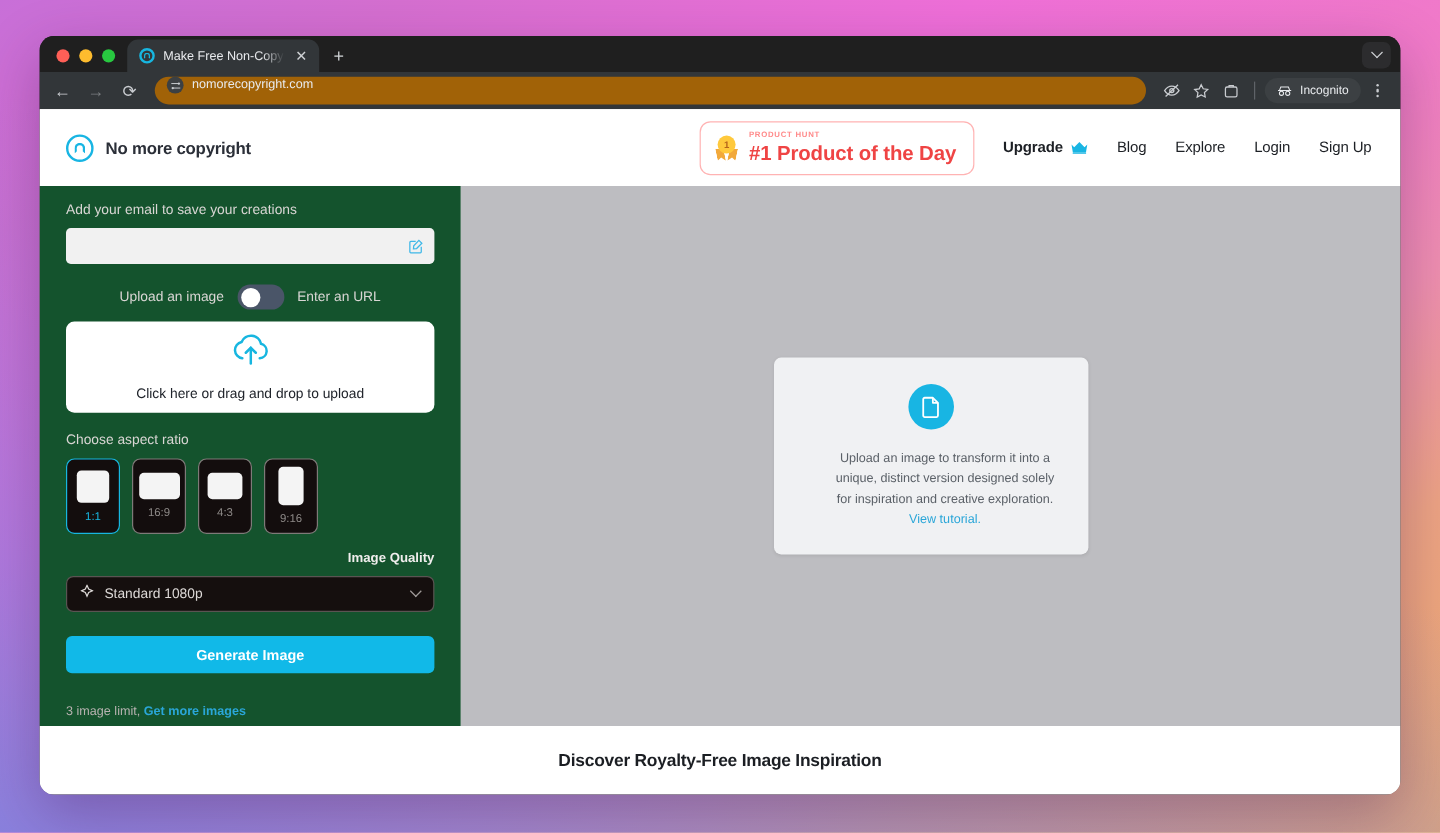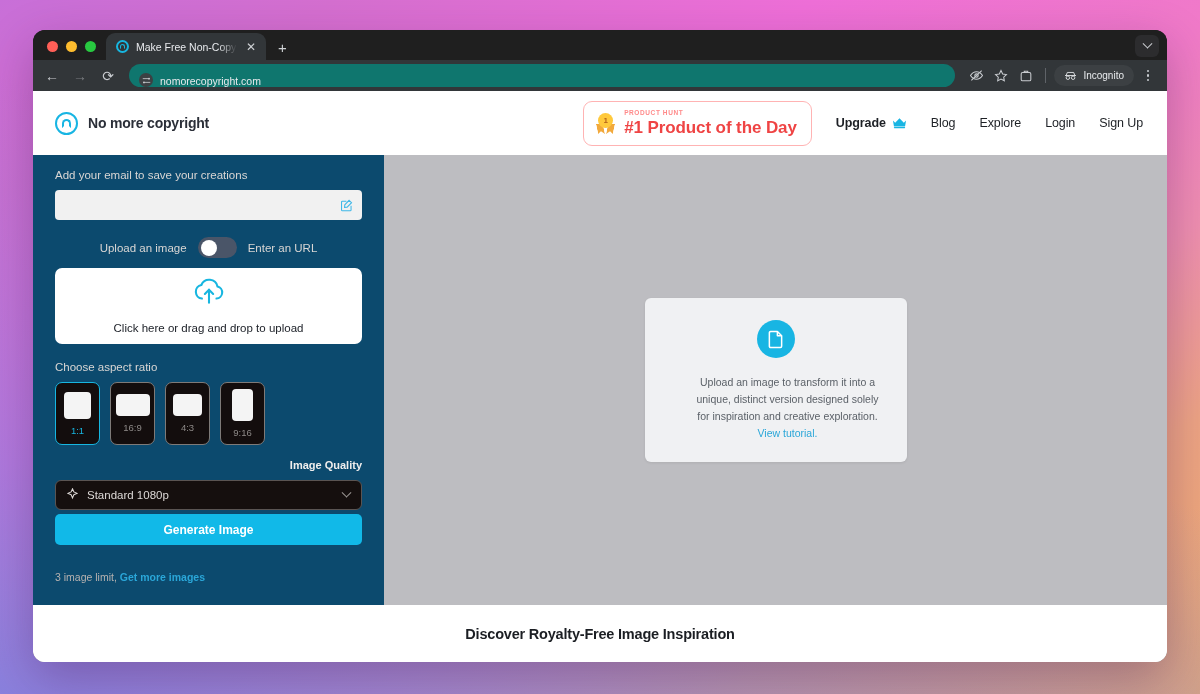--- a/index.html
+++ b/index.html
@@ -83,22 +83,22 @@
   
   .toolbar {
     height: 31px; background: #323639;
     display: flex; align-items: center; gap: 2px;
     padding: 0 8px 0 6px;
   }
   .navbtn { width: 26px; height: 26px; display:flex; align-items:center; justify-content:center;
             color:#c9ccd0; font-size: 14px; }
   .navbtn.dim { color: #7a7d80; }
   .omnibox {
-    flex: 1 1 auto; height: 23px; background: #0f766e; border-radius: 12px;
-    display: flex; align-items: flex-end; gap: 7px; padding: 0 10px; margin-left: 6px;
+    flex: 1 1 auto; height: 23px; background: #a16207; border-radius: 12px;
+    display: flex; align-items: flex-start; gap: 7px; padding: 0 10px; margin-left: 6px;
   }
   .omni-icon {
     width: 14px; height: 14px; border-radius: 50%; background: #3c4043;
     display:flex; align-items:center; justify-content:center; flex:0 0 auto;
   }
   .omni-icon svg { display:block; }
   .omni-url { color: #e8eaed; font-size: 10.5px; }
   .tb-right { display: flex; align-items: center; gap: 3px; margin-left: 8px; }
   .tb-ico { width: 22px; height: 22px; display:flex; align-items:center; justify-content:center; color:#c9ccd0; }
   .tb-sep { width:1px; height:15px; background:#5f6368; margin: 0 5px; }
@@ -149,21 +149,21 @@
   .nav { display:flex; align-items:center; gap: 24px; }
   .nav a { font-size: 12.5px; color:#1d2025; text-decoration:none; font-weight:bold; letter-spacing:-0.1px; }
   .nav a.plain { font-weight: normal; }
   .upgrade { display:flex; align-items:center; gap:6px; }
   .crown { color:#18b5e3; display:flex; }
 
   .app { flex:1 1 auto; display:flex; min-height:0; }
 
   
   .sidebar {
-    width: 351px; background:#0c4a6e; flex:0 0 auto;
+    width: 351px; background:#14532d; flex:0 0 auto;
     padding: 14px 22px 0 22px; color:#e6e4e3;
   }
   .side-label { font-size: 11.5px; color:#d9d6d4; margin-bottom: 9px; }
   .email-field {
     height: 30px; background:#f1f1f1; border-radius:4px;
     display:flex; align-items:center; justify-content:flex-end; padding: 0 9px;
   }
   .edit-ico { color:#3fb8e8; display:flex; }
 
   .toggle-row { display:flex; align-items:center; justify-content:center; gap: 11px; margin: 17px 0 10px; }
@@ -193,21 +193,21 @@
 
   .select {
     height: 30px; border:1px solid #5a5452; border-radius:6px;
     display:flex; align-items:center; gap:9px; padding: 0 11px; background:#150f0e;
   }
   .select .val { font-size: 11.5px; color:#ddd9d7; flex:1 1 auto; }
   .chev-dn { width:7px; height:7px; border-right:1.3px solid #a09b99; border-bottom:1.3px solid #a09b99;
              transform: rotate(45deg) translate(-2px,-2px); }
 
   .gen-btn {
-    margin-top: 4px; height: 31px; background:#11b9e8; border:0; border-radius:5px;
+    margin-top: 20px; height: 31px; background:#11b9e8; border:0; border-radius:5px;
     color:#fff; font-size: 12px; font-weight:bold; width:100%;
     font-family:"Liberation Sans", sans-serif; cursor:pointer;
   }
   .limit { font-size: 10.5px; color:#b7b2b0; margin-top: 26px; }
   .limit a { color:#2aa6d8; text-decoration:none; font-weight:bold; }
 
   
   .canvas {
     flex:1 1 auto; background:#bdbdc1;
     display:flex; align-items:center; justify-content:center;

